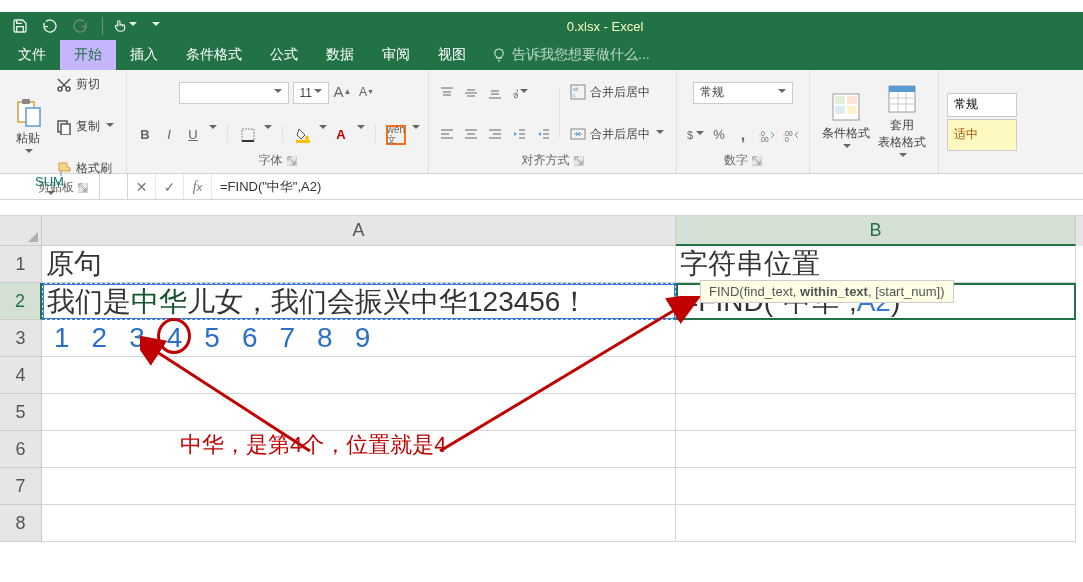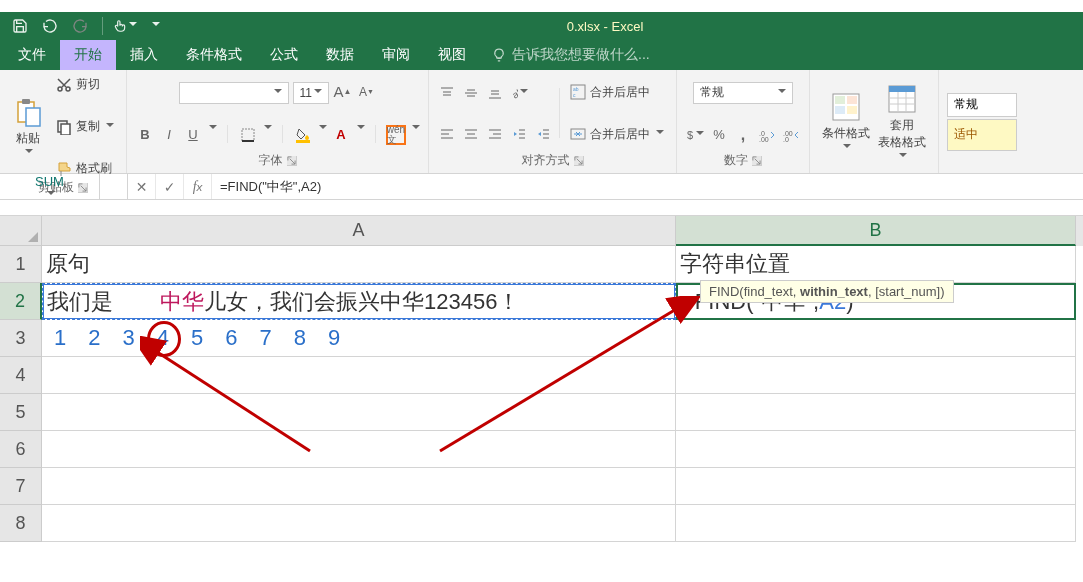--- a/index.html
+++ b/index.html
@@ -52,27 +52,27 @@
 .corner { width: 42px; background: #e6e6e6; border-right: 1px solid #ccc; border-bottom: 1px solid #ccc; position: relative; }
 .corner::after { content: ''; position: absolute; right: 3px; bottom: 3px; width: 0; height: 0; border-left: 10px solid transparent; border-bottom: 10px solid #b0b0b0; }
 .colhead { border-right: 1px solid #ccc; border-bottom: 1px solid #ccc; display: flex; align-items: center; justify-content: center; font-size: 18px; color: #555; background: #e6e6e6; }
 .colhead.sel { background: #d3e0d3; color: #217346; border-bottom: 2px solid #217346; }
 .colA { width: 634px; } .colB { width: 400px; }
 
 .gridbody { position: relative; }
 .gridrow { display: flex; height: 37px; }
 .rowhead { width: 42px; border-right: 1px solid #ccc; border-bottom: 1px solid #ccc; display: flex; align-items: center; justify-content: center; background: #e6e6e6; font-size: 18px; color: #555; }
 .rowhead.sel { background: #d3e0d3; color: #217346; border-right: 2px solid #217346; }
-.cell { border-right: 1px solid #d4d4d4; border-bottom: 1px solid #d4d4d4; display: flex; align-items: center; padding: 0 4px; font-size: 22px; color: #333; position: relative; white-space: nowrap; }
+.cell { border-right: 1px solid #d4d4d4; border-bottom: 1px solid #d4d4d4; display: flex; align-items: center; padding: 0 4px; font-size: 28px; color: #333; position: relative; white-space: nowrap; }
 .cell.A { width: 634px; } .cell.B { width: 400px; }
 
 .editcell { border: 2px solid #217346 !important; background: #fff; }
 .highlightA2 { box-shadow: inset 0 0 0 1px #3a78d8; border: 1px dashed #3a78d8 !important; }
 
-.redtext { color: #be185d; margin-left: 47px; }
+.redtext { color: #14532d; }
 .bluetext { color: #2a6fc9; }
 .numbers { display: flex; gap: 22px; padding-left: 8px; }
 .numbers .n { position: relative; }
 .circle4 { position: absolute; border: 3px solid #c00000; border-radius: 50%; width: 34px; height: 36px; left: -10px; top: -4px; }
 
 .tooltip { position: absolute; left: 700px; top: 34px; background: #ffffe6; border: 1px solid #ccc; padding: 3px 8px; font-size: 13px; color: #555; z-index: 10; }
 .tooltip b { font-weight: bold; }
 
 .annotation { position: absolute; left: 180px; top: 184px; color: #c00000; font-size: 22px; z-index: 5; }
 
@@ -522,15 +522,16 @@
 
     <svg class="arrow" style="left:420px; top:50px" width="280" height="170">
       <defs>
           <marker id="ah2" markerWidth="12" markerHeight="10" refX="2" refY="5" orient="auto">
             <path d="M0 0L12 5L0 10z" fill="#c00000"></path>
           </marker>
         </defs>
       <line x1="20" y1="155" x2="258" y2="12" stroke="#c00000" stroke-width="3" marker-end="url(#ah2)"></line>
     </svg>
 
+    <div class="annotation">中华，是第4个，位置就是4</div>
 
   </div>
 </div>
 
 </body></html>

